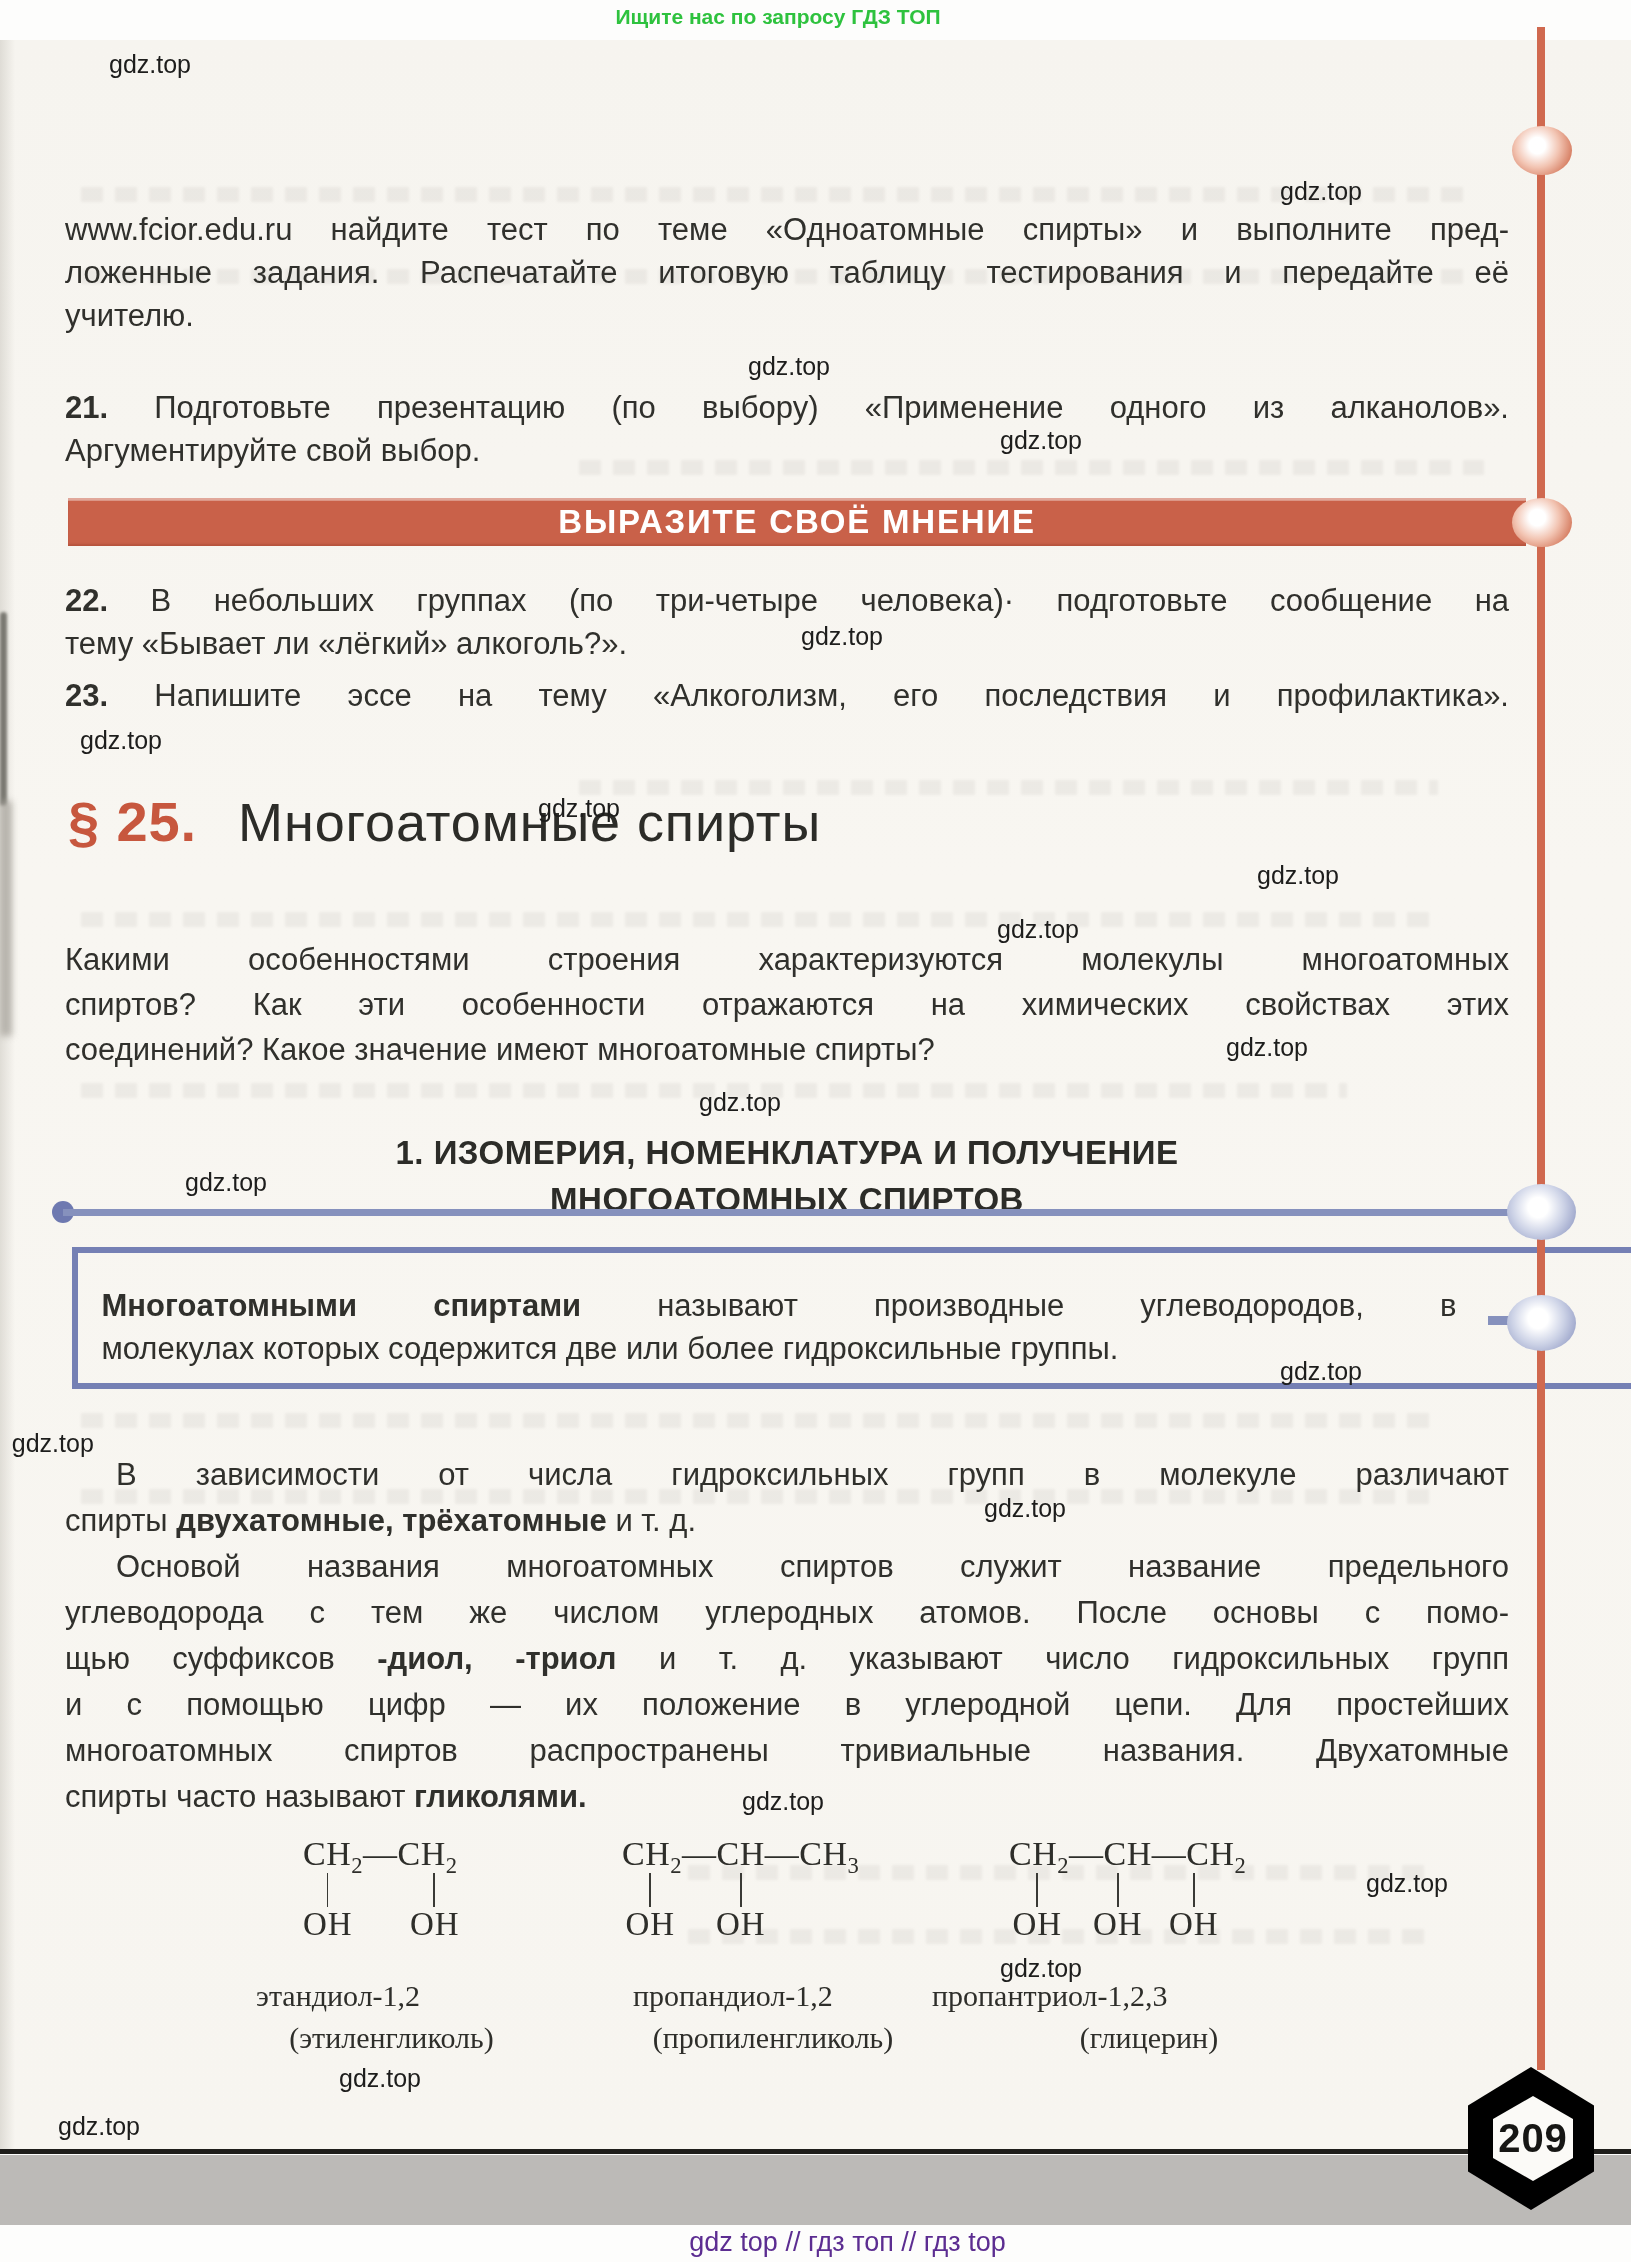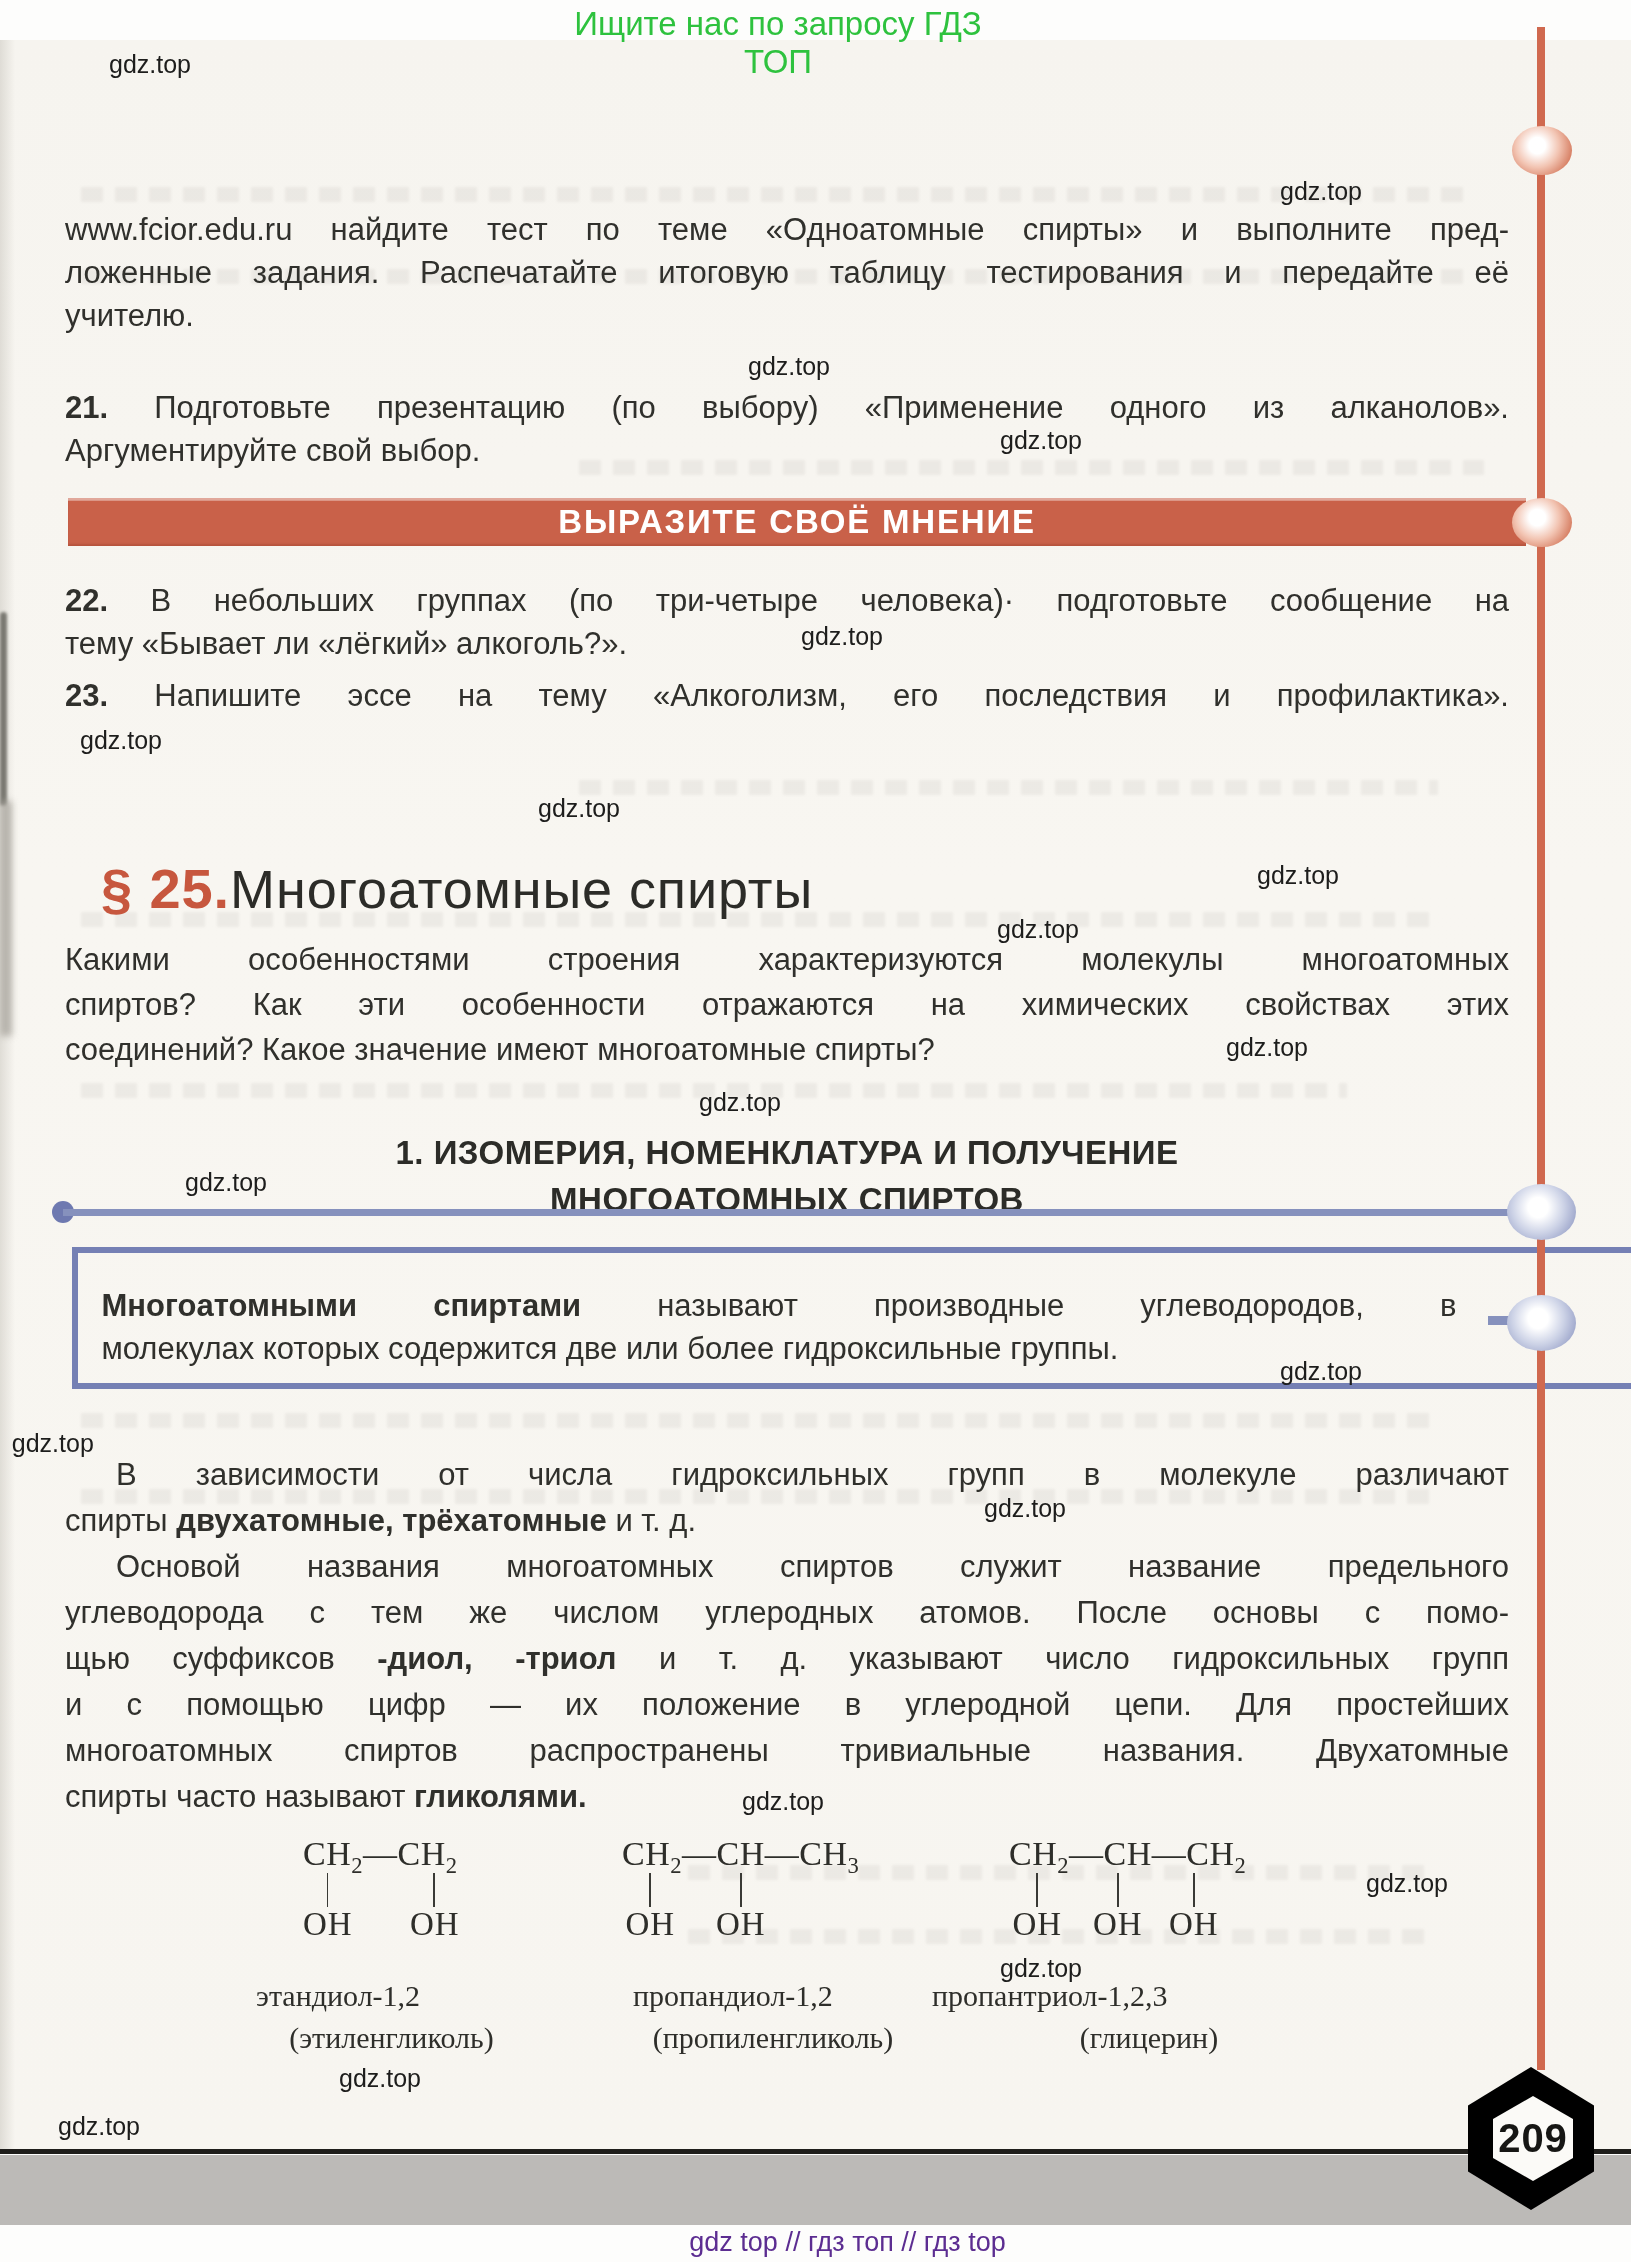--- a/index.html
+++ b/index.html
@@ -24,21 +24,21 @@
   .sphere{position:absolute;border-radius:50%;z-index:2;}
   .sphere.orange{background:radial-gradient(circle at 42% 40%, #ffffff 0%, #ffffff 18%, #f2c4b2 48%, #d57b5f 80%, #c65f47 100%);}
   .sphere.lav{background:radial-gradient(circle at 45% 42%, #ffffff 0%, #ffffff 20%, #ccd2e6 52%, #9aa3c9 82%, #8b94bd 100%);}
   
   .para{position:absolute;left:65px;width:1444px;font-size:31px;color:#30302c;}
   .para .ln{text-align:justify;text-align-last:justify;}
   .para .ln.last{text-align-last:left;}
   .para .ln.indent{text-indent:51px;}
   .b{font-weight:bold;}
   
-  #section-heading{position:absolute;left:68px;top:856px;display:flex;align-items:baseline;margin-left:33px;}
+  #section-heading{position:absolute;left:68px;top:789px;display:flex;align-items:baseline;gap:41px;}
   #section-number{font-size:56px;font-weight:bold;color:#c7573e;letter-spacing:0.9px;}
   #section-title{font-size:54px;font-weight:400;color:#2c2c28;letter-spacing:0.9px;}
   .subhead{position:absolute;left:65px;width:1444px;text-align:center;font-weight:bold;
            font-size:33px;color:#2c2c28;letter-spacing:0.5px;margin-top:16px;}
   
   #divider{position:absolute;left:63px;top:1209px;width:1478px;height:7.2px;background:#8691bd;}
   #divider-dot{position:absolute;left:52px;top:1201px;width:22px;height:22px;border-radius:50%;background:#6e79b0;}
   #def-box{position:absolute;left:72px;top:1247px;width:1600px;height:142px;border:6.3px solid #7580b4;
            box-sizing:border-box;}
   #def-box .para{left:23.5px;top:31px;width:1355px;}
@@ -57,21 +57,21 @@
   #black-rule{position:absolute;left:0;top:2149px;width:1631px;height:5.4px;background:#1f1e1b;z-index:3;}
   #gray-band{position:absolute;left:0;top:2155px;width:1631px;height:70px;background:#bcbab7;z-index:3;}
   #page-badge{position:absolute;left:1468px;top:2067px;width:126px;height:143px;z-index:5;
       clip-path:polygon(50% 0%,100% 27%,100% 73%,50% 100%,0% 73%,0% 27%);background:#000000;}
   #page-badge-inner{position:absolute;left:25px;top:29px;width:80px;height:85px;
       clip-path:polygon(50% 0%,100% 27%,100% 73%,50% 100%,0% 73%,0% 27%);background:#fbfaf7;
       display:flex;align-items:center;justify-content:center;}
   #page-number{font-size:40px;font-weight:bold;color:#161614;letter-spacing:0.9px;}
   
   #promo-top{position:absolute;left:543px;top:5.4px;width:470px;text-align:center;
-      color:#2ec23e;font-size:33px;font-weight:400;z-index:4;}
+      color:#2ec23e;font-size:21px;font-weight:700;z-index:4;}
   #promo-bottom{position:absolute;left:0;top:2227px;width:1631px;text-align:center;
       color:#5c2d91;font-size:27px;z-index:4;margin-left:32px;}
   .wm{position:absolute;color:#1d1d1c;font-size:25px;z-index:4;white-space:nowrap;}
   .ghost{position:absolute;height:14.5px;opacity:.08;filter:blur(1.8px);
       background:repeating-linear-gradient(90deg,#6b665f 0 22px,transparent 22px 34px);}
 </style>
 </head>
 <body>
 
 <div id="page">

